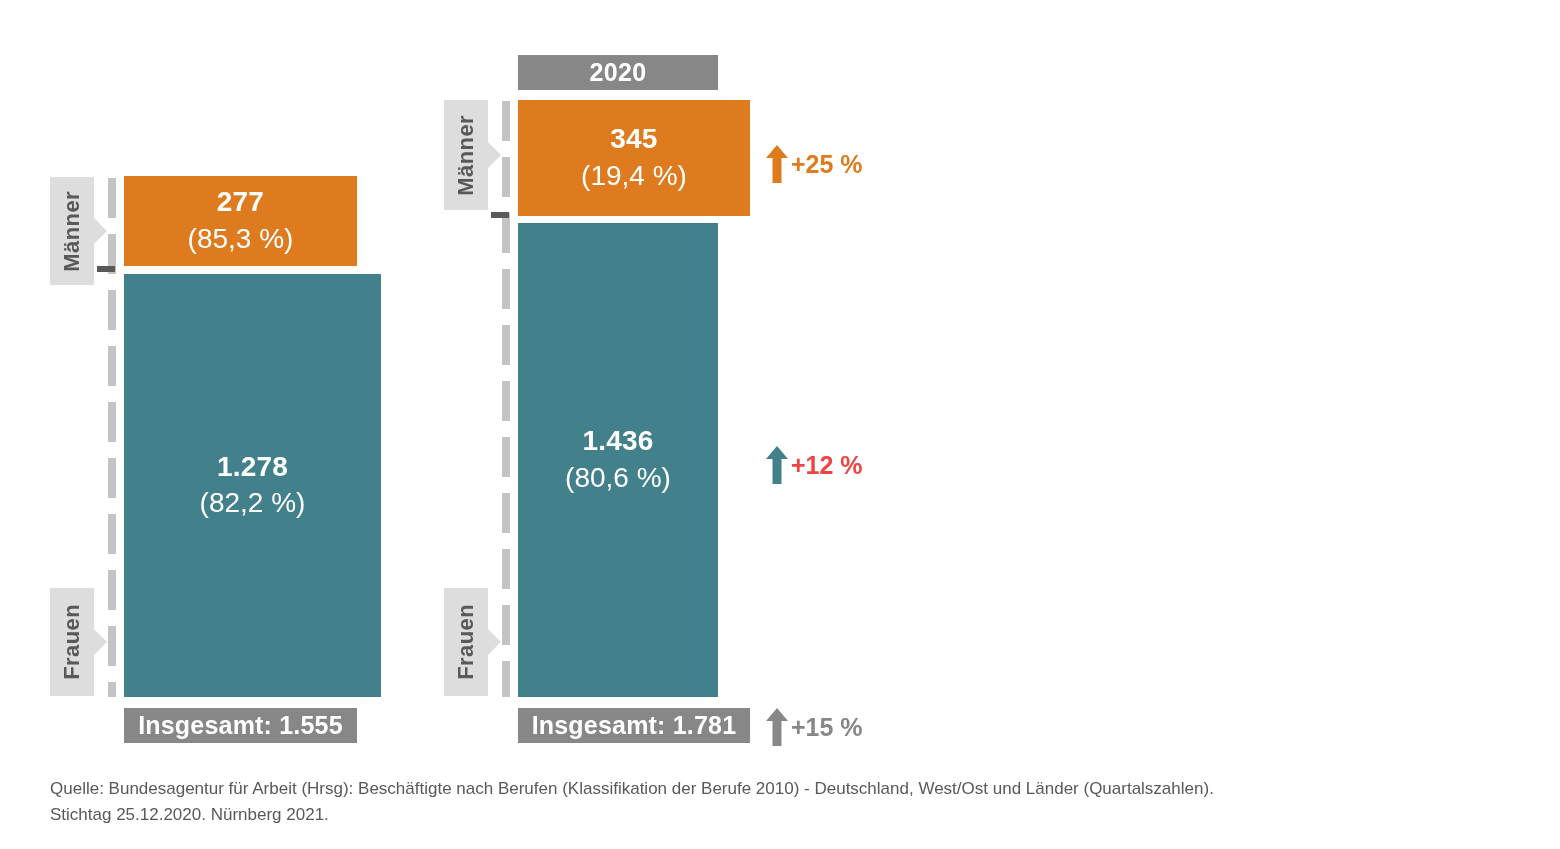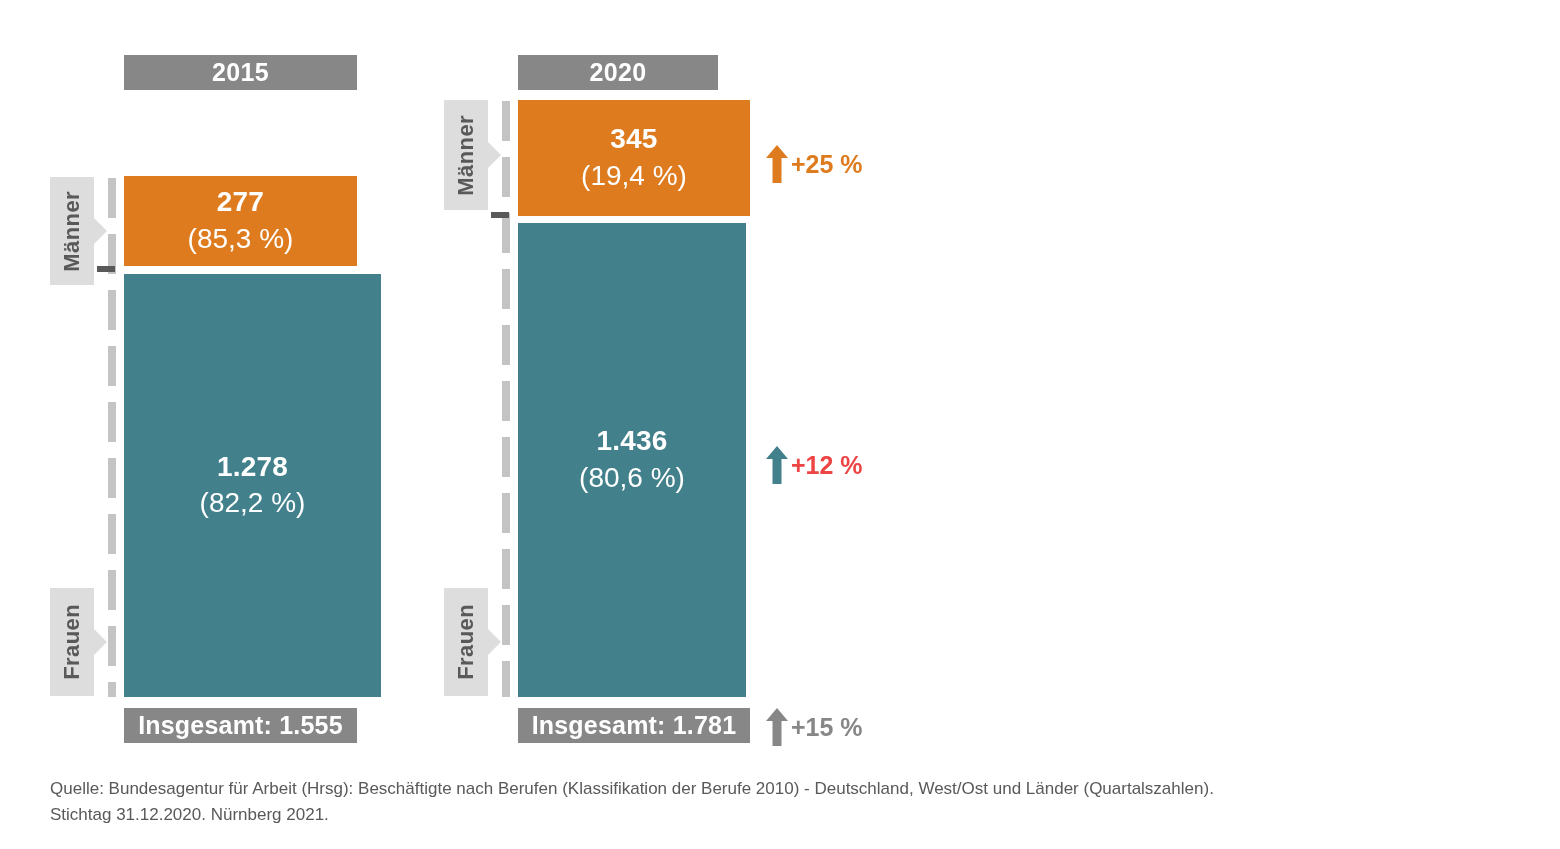--- a/index.html
+++ b/index.html
@@ -146,23 +146,20 @@
     line-height: 1.55;
     color: #595959;
   }
   .source .line { display: block; }
 </style>
 </head>
 <body>
 
 <div class="stage">
 
-  <div class="year-chip" style="left:124px; top:55px; width:233px;">
-    <span>2015</span>
-  </div>
 
   <div class="rail" style="left:108px; top:178px; height:519px;"></div>
 
   <div class="cat-tab" style="left:50px; top:177px; height:108px;">
     <span class="cat-label">Männer</span>
     <span class="pointer"></span>
   </div>
 
   <div class="cat-tab" style="left:50px; top:588px; height:108px;">
     <span class="cat-label">Frauen</span>
@@ -201,21 +198,21 @@
     <span class="pointer"></span>
   </div>
 
   <div class="tick" style="left:491px; top:212px;"></div>
 
   <div class="seg orange" style="left:518px; top:100px; width:232px; height:116px;">
     <span class="val">345</span>
     <span class="pct">(19,4 %)</span>
   </div>
 
-  <div class="seg teal" style="left:518px; top:223px; width:228px; height:474px;text-align:center;">
+  <div class="seg teal" style="left:518px; top:223px; width:200px; height:474px;text-align:center;">
     <span class="val">1.436</span>
     <span class="pct">(80,6 %)</span>
   </div>
 
   <div class="total-chip" style="left:518px; top:708px; width:232px;">
     <span>Insgesamt: 1.781</span>
   </div>
 
   <div class="delta" style="left:766px; top:145px;">
     <span>
@@ -239,16 +236,16 @@
     <span>
       <svg width="22" height="38" viewBox="0 0 22 38" aria-hidden="true">
         <path d="M11 0 L22 13 L15.5 13 L15.5 38 L6.5 38 L6.5 13 L0 13 Z" fill="#878787"></path>
       </svg>
     </span>
     <span class="delta-text" style="color:#878787;">+15 %</span>
   </div>
 
   <div class="source">
     <span class="line">Quelle: Bundesagentur für Arbeit (Hrsg): Beschäftigte nach Berufen (Klassifikation der Berufe 2010) - Deutschland, West/Ost und Länder (Quartalszahlen).</span>
-    <span class="line">Stichtag 31.12.2020. Nürnberg 2021.</span>
+    <span class="line">Stichtag 25.12.2020. Nürnberg 2021.</span>
   </div>
 
 </div>
 
 </body></html>

